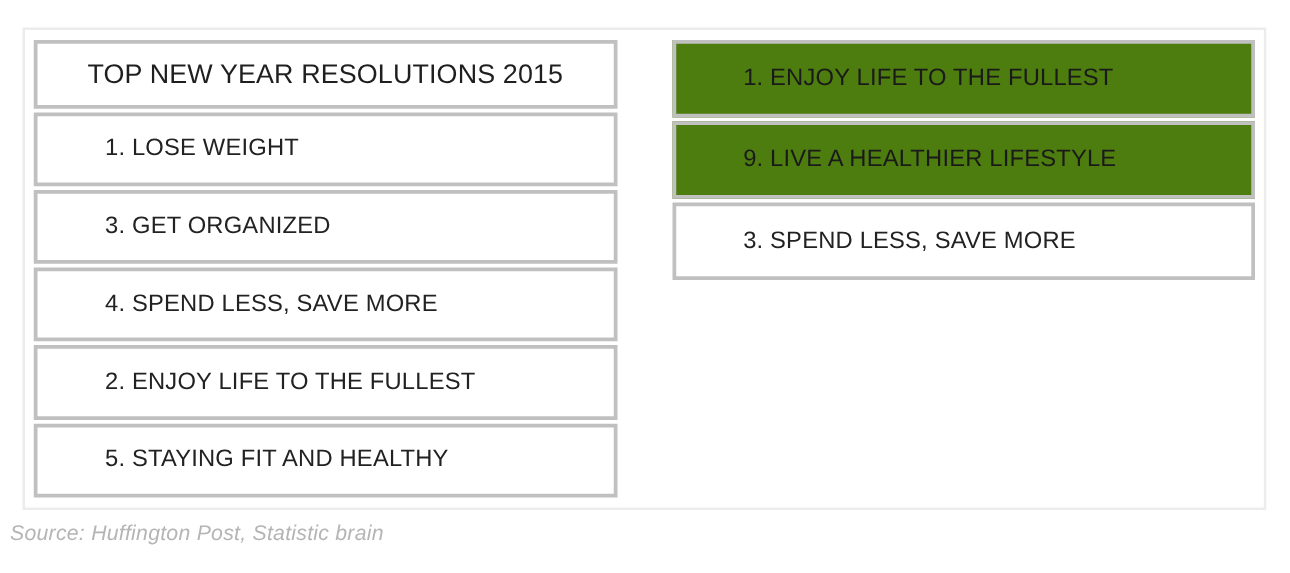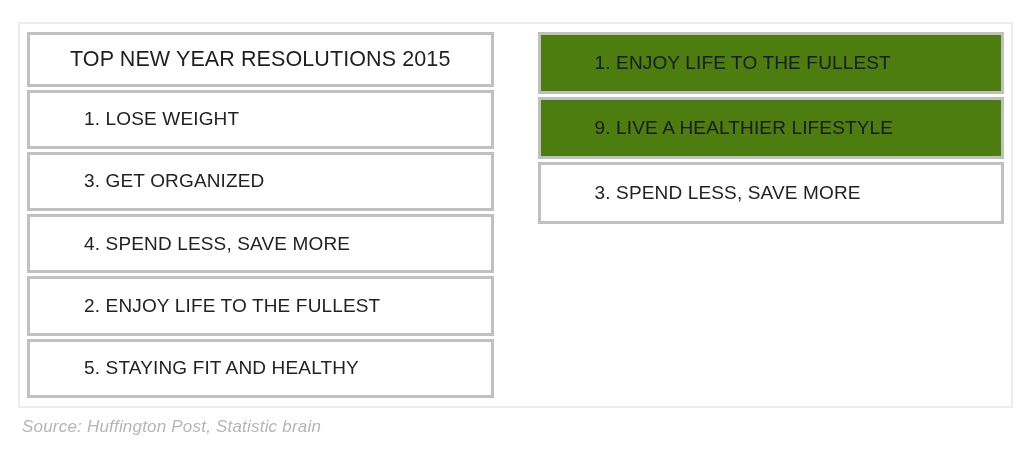--- a/index.html
+++ b/index.html
@@ -88,21 +88,21 @@
   .cell.highlight {
     background: #4d7c0f;
   }
 
   .cell.highlight .cell-text {
     color: #1a1a1a;
   }
 
   #source-note {
     position: absolute;
-    left: 22px;
+    left: 8px;
     top: 417px;
     font-size: 17px;
     font-style: italic;
     color: #b5b5b5;
     letter-spacing: 0.2px;
     white-space: nowrap;
   }
 </style>
 </head>
 <body>

